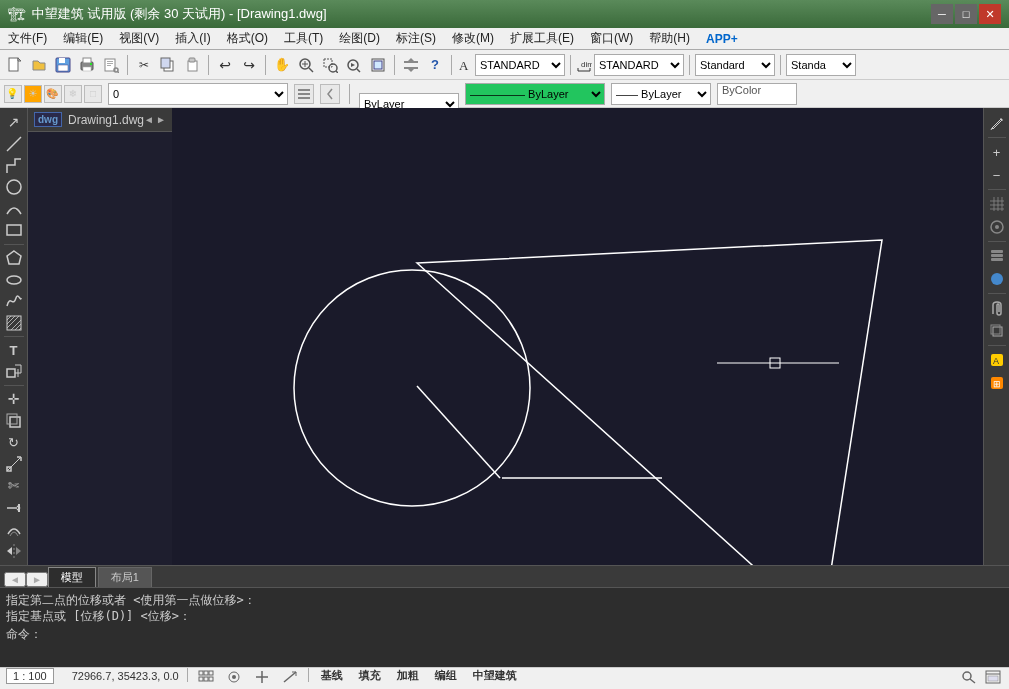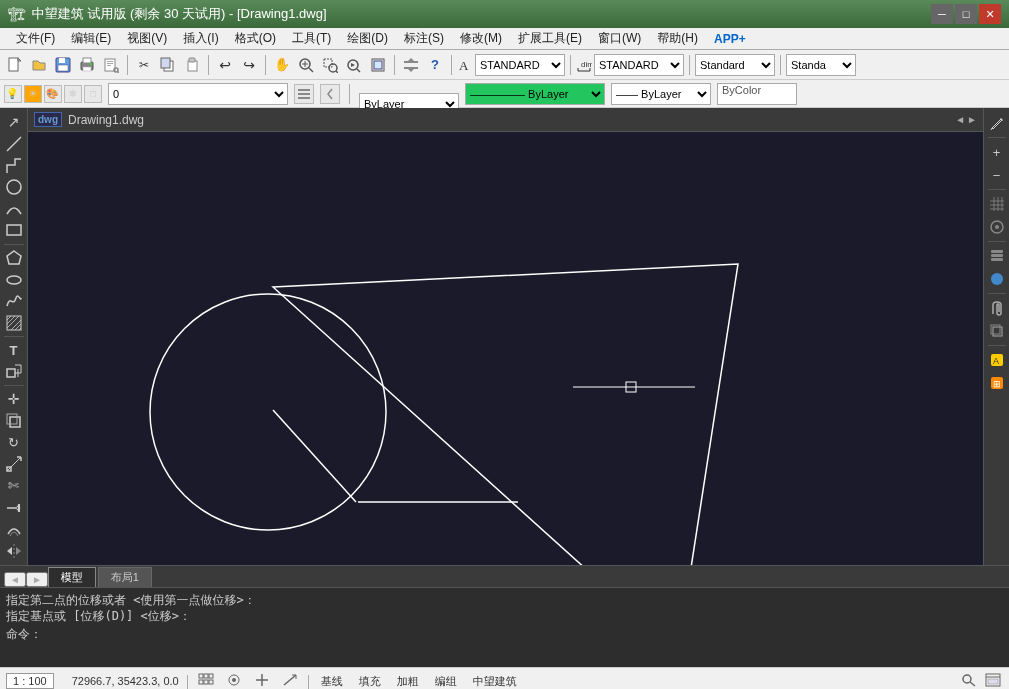--- a/index.html
+++ b/index.html
@@ -24,21 +24,21 @@
       cursor: pointer; font-size: 11px; display: flex; align-items: center; justify-content: center;
     }
     #title-controls .close-btn { background: #c0392b; }
 
     
     #menu-bar {
       background: #f0f0f0;
       height: 22px;
       display: flex;
       align-items: center;
-      padding: 0 8px;
+      padding: 0 0;
       border-bottom: 1px solid #aaa;
       color: #222;
       font-size: 12px;
     }
     .menu-item {
       padding: 2px 8px;
       cursor: pointer;
       white-space: nowrap;
     }
 
@@ -166,28 +166,28 @@
       gap: 32px;
     }
     #cmd-prompt { color: #ccc; font-size: 12px; }
     #cmd-input { background: transparent; border: none; outline: none; color: #fff; font-size: 12px; flex: 1; font-family: 'Consolas', monospace; }
 
     
     #status-bar {
       background: #f0f0f0;
       height: 22px;
       display: flex;
-      align-items: flex-end;
+      align-items: flex-start;
       padding: 0 6px;
       border-top: 1px solid #ccc;
       font-size: 11px;
       color: #333;
       gap: 8px;
     }
-    .status-item { padding: 0 4px; cursor: pointer; }
+    .status-item { padding: 0 4px; cursor: pointer; font-weight: bold; }
     .status-sep { width: 1px; height: 14px; background: #aaa; }
     .status-right { margin-left: auto; display: flex; gap: 4px; align-items: center; }
     .status-icon-btn { width: 20px; height: 18px; display: flex; align-items: center; justify-content: center; cursor: pointer; border: 1px solid transparent; }
 
     
     #coord-display {
       display: flex;
       align-items: center;
       gap: 2px;
       font-size: 11px;
@@ -208,21 +208,21 @@
 
     #drawing-main {
       display: flex;
       flex: 1;
       overflow: hidden;
     }
 
     #drawing-canvas-wrapper {
       flex: 1;
       display: flex;
-      flex-direction: column;
+      flex-direction: row;
       background: #1e1e2e;
       position: relative;
     }
   </style>
 </head>
 <body>
 
 <div id="title-bar">
   <div class="title-left">
     <span class="title-icon">🏗</span>

